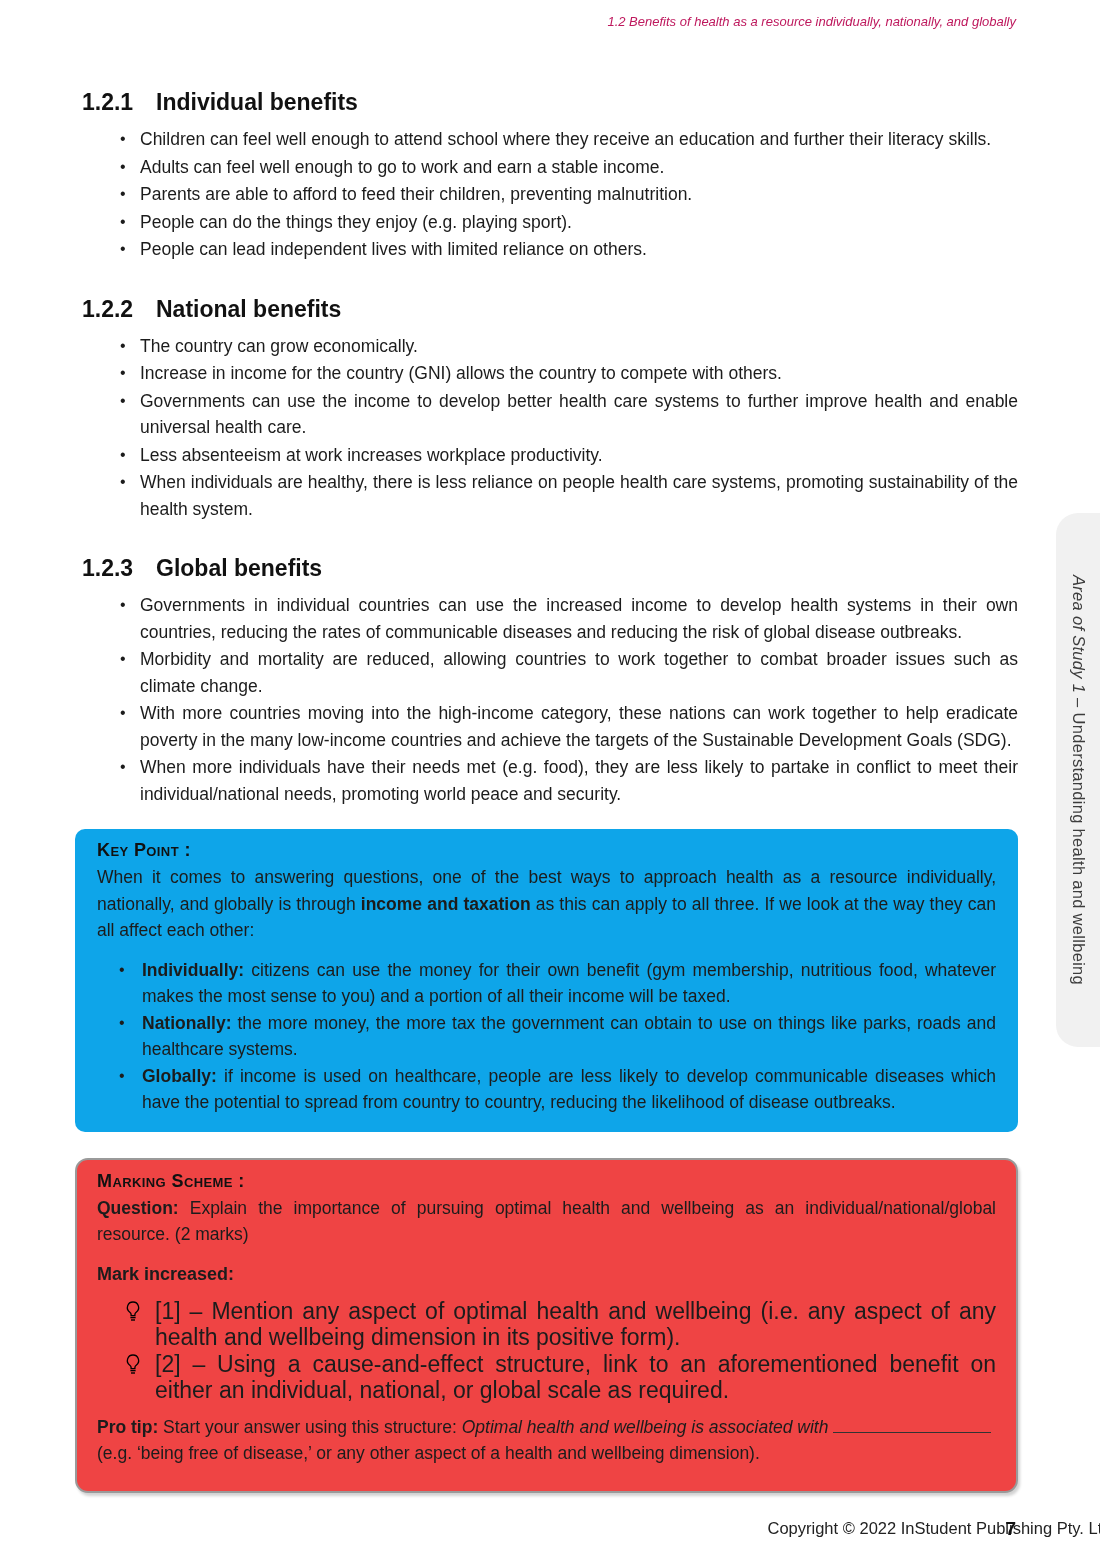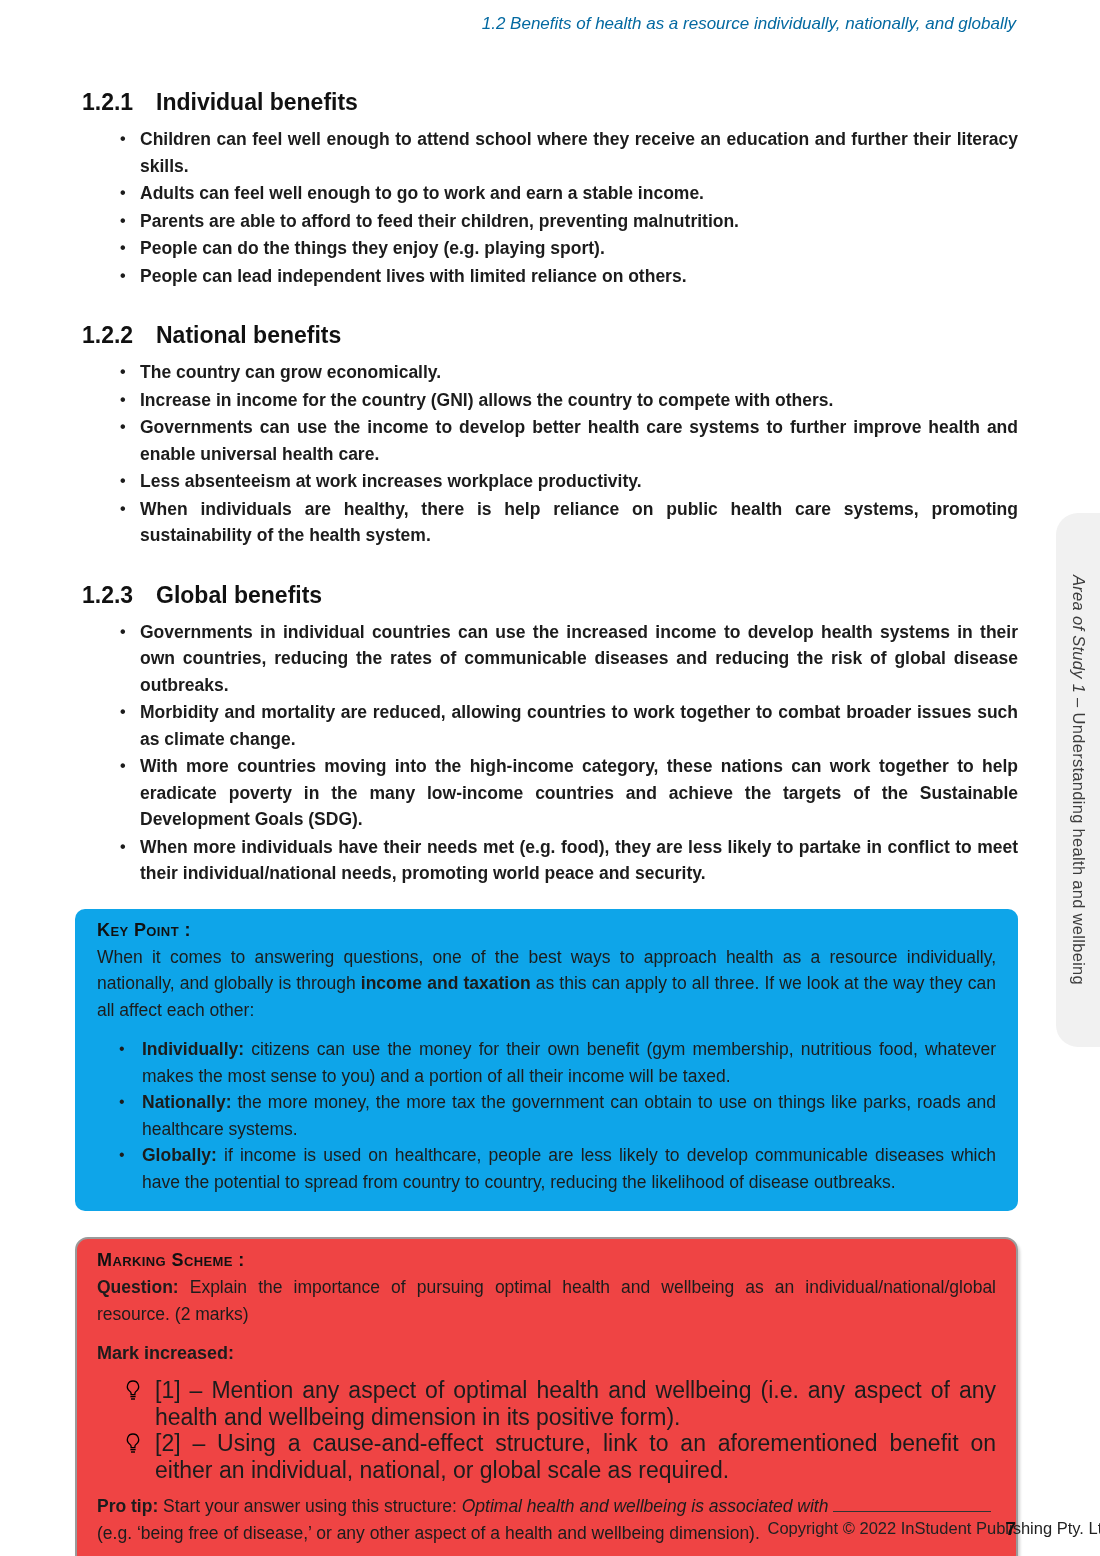--- a/index.html
+++ b/index.html
@@ -1,37 +1,37 @@
 <!DOCTYPE html>
 <html><head>
 <meta charset="utf-8">
 <style>
   html,body { margin:0; padding:0; background:#ffffff; }
   body { font-family:"Liberation Sans","DejaVu Sans",sans-serif; color:#1c1c1c; }
   .page { position:relative; width:1100px; height:1556px; background:#ffffff; overflow:hidden; }
 
   .running-head {
     position:absolute; top:14px; right:84px;
-    font-style:italic; font-size:17px; color:#0369a1;
+    font-style:italic; font-size:13px; color:#be185d;
   }
 
   .content { position:absolute; left:75px; top:68px; width:943px; }
 
   .section-h {
     display:flex; align-items:baseline;
     font-size:23px; font-weight:bold; color:#111;
     margin:14px 0 9px 7px; line-height:30px;
   }
   .section-h.first { margin-top:2px; }
   .sec-num { flex:none; width:74px;margin-top:17px; }
 
   ul.bullets { list-style:none; margin:0; padding:0; }
   ul.bullets li {
     position:relative; padding-left:58px; margin:0 0 1px 7px;
-    font-size:17.5px; line-height:26.5px; text-align:justify;font-weight:bold;
+    font-size:17.5px; line-height:26.5px; text-align:justify;
   }
   ul.bullets li::before {
     content:"\2022"; position:absolute; left:38px; top:0;
     font-size:16px;
   }
 
   .kp-box {
     background:#0ea5e9; border-radius:10px;
     margin-top:22px; padding:8px 22px 12px 22px;
   }
@@ -111,21 +111,21 @@
 
     <h2 class="section-h">
       <span class="sec-num">1.2.2</span>
       <span>National benefits</span>
     </h2>
     <ul class="bullets">
       <li>The country can grow economically.</li>
       <li>Increase in income for the country (GNI) allows the country to compete with others.</li>
       <li>Governments can use the income to develop better health care systems to further improve health and enable universal health care.</li>
       <li>Less absenteeism at work increases workplace productivity.</li>
-      <li>When individuals are healthy, there is help reliance on public health care systems, promoting sustainability of the health system.</li>
+      <li>When individuals are healthy, there is less reliance on people health care systems, promoting sustainability of the health system.</li>
     </ul>
 
     <h2 class="section-h">
       <span class="sec-num">1.2.3</span>
       <span>Global benefits</span>
     </h2>
     <ul class="bullets">
       <li>Governments in individual countries can use the increased income to develop health systems in their own countries, reducing the rates of communicable diseases and reducing the risk of global disease outbreaks.</li>
       <li>Morbidity and mortality are reduced, allowing countries to work together to combat broader issues such as climate change.</li>
       <li>With more countries moving into the high-income category, these nations can work together to help eradicate poverty in the many low-income countries and achieve the targets of the Sustainable Development Goals (SDG).</li>

